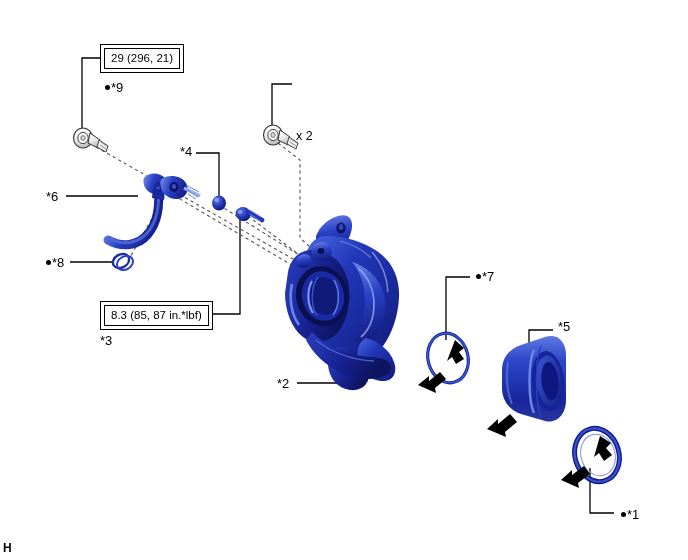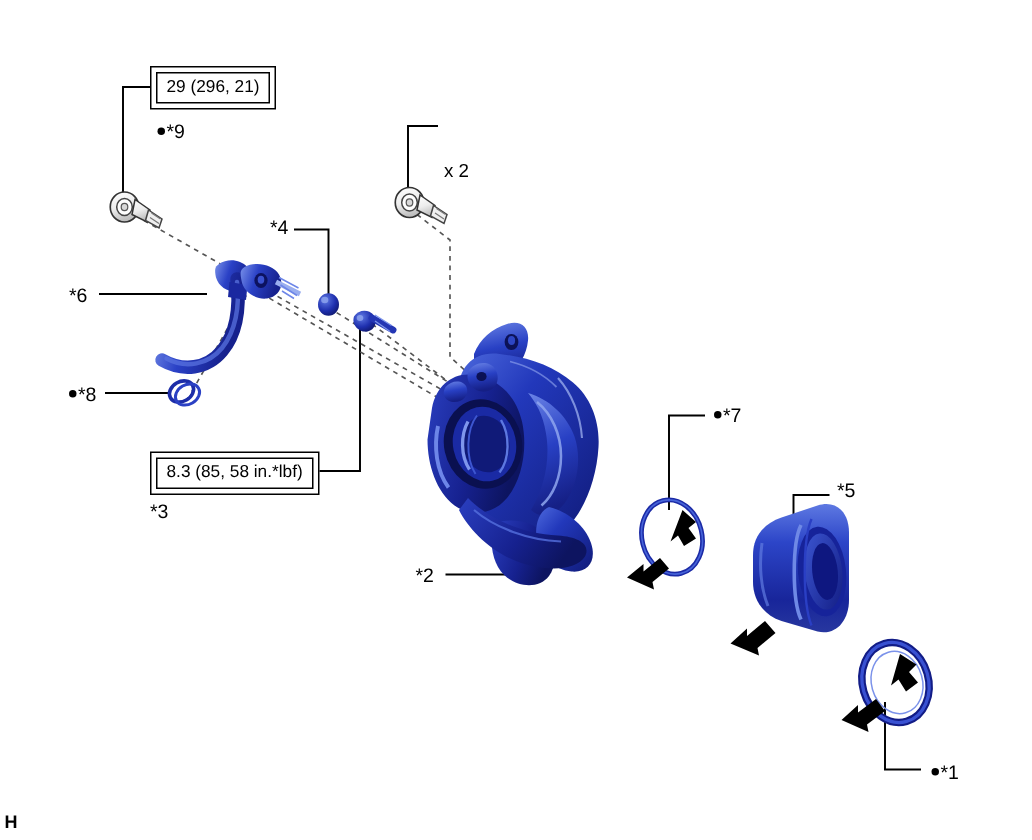--- a/index.html
+++ b/index.html
@@ -303,24 +303,24 @@
       <path d="M561,480 L572,470 L572,475 L584,466 L590,474 L578,483 L579,488 Z" fill="#000000"></path>
     </g>
   </svg>
 
   <div class="torque-box" style="left:100px;top:44px;">
     <div class="torque-inner">29 (296, 21)</div>
   </div>
 
 
   <div class="torque-box" style="left:100px;top:301px;">
-    <div class="torque-inner">8.3 (85, 58 in.*lbf)</div>
-  </div>
-
-  <div class="qty" style="left:296px;top:107px;">x 2</div>
+    <div class="torque-inner">8.3 (85, 87 in.*lbf)</div>
+  </div>
+
+  <div class="qty" style="left:296px;top:129px;">x 2</div>
 
   <div class="ref" style="left:105px;top:81px;">
     <span class="bullet"></span><span>*9</span>
   </div>
 
   <div class="ref" style="left:180px;top:145px;">
     <span>*4</span>
   </div>
 
   <div class="ref" style="left:46px;top:190px;">

